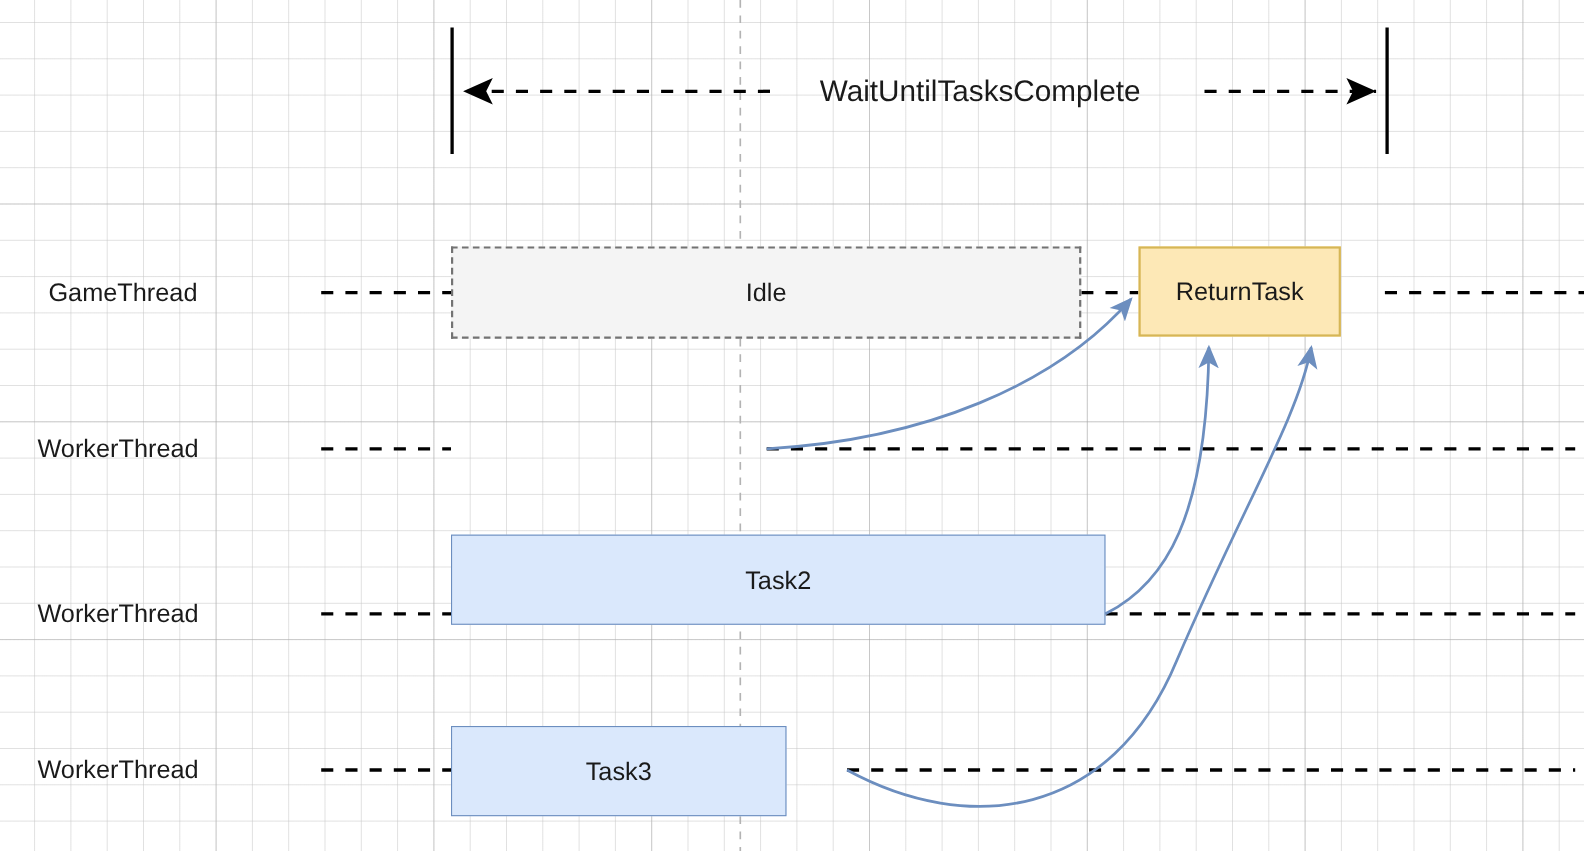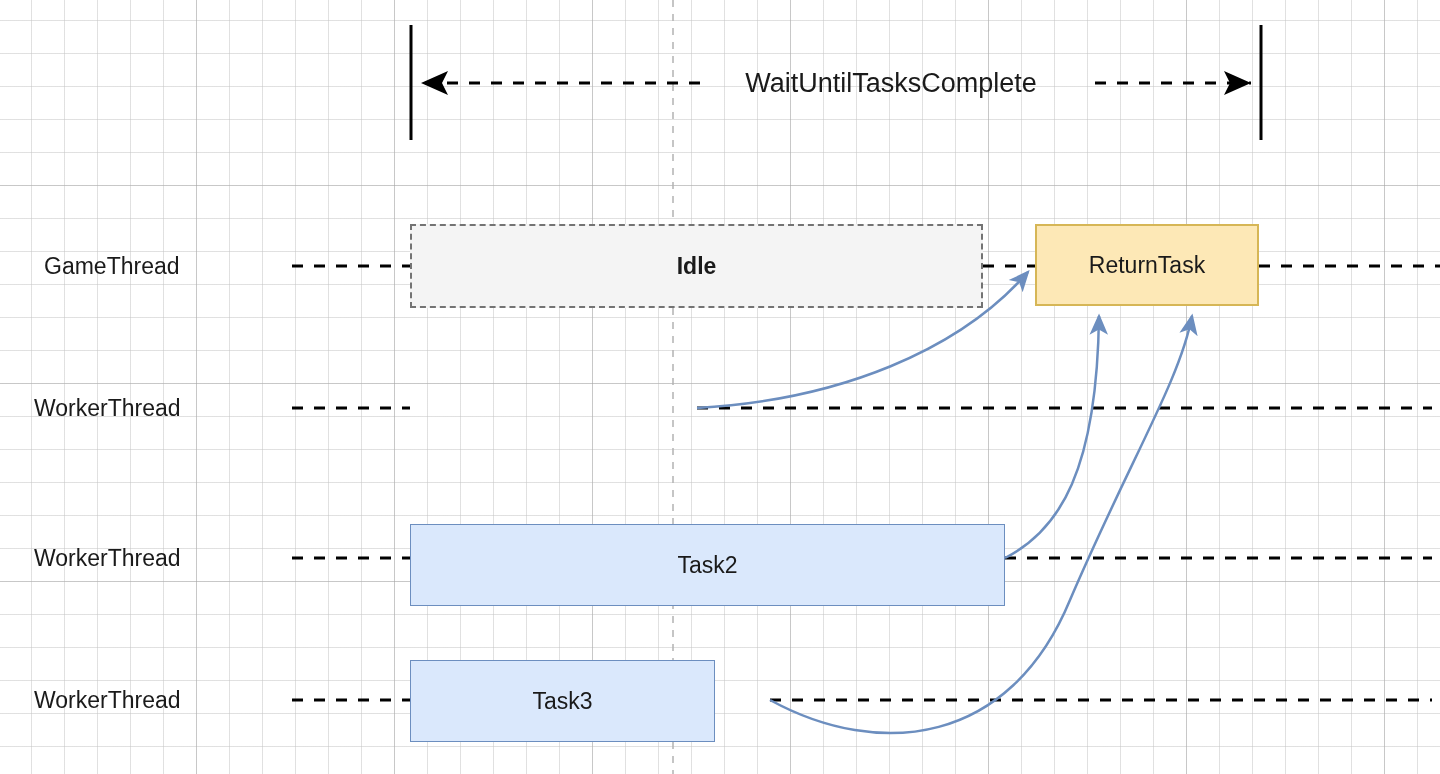--- a/index.html
+++ b/index.html
@@ -119,36 +119,36 @@
     <line x1="1095" y1="83" x2="1251" y2="83" stroke="#000000" stroke-width="3" stroke-dasharray="11,11" marker-end="url(#arrow-black-right)"></line>
   </svg>
 
   <div class="lane-label" style="left:44px; top:266px;">GameThread</div>
   <div class="lane-label" style="left:34px; top:408px;">WorkerThread</div>
   <div class="lane-label" style="left:34px; top:558px;">WorkerThread</div>
   <div class="lane-label" style="left:34px; top:700px;">WorkerThread</div>
 
   <div class="span-label" style="left:891px; top:83px;">WaitUntilTasksComplete</div>
 
-  <div class="box box-idle" style="left:410px; top:224px; width:573px; height:84px;font-weight:bold;">
+  <div class="box box-idle" style="left:410px; top:224px; width:573px; height:84px;">
     <span>Idle</span>
   </div>
 
 
-  <div class="box box-task" style="left:410px; top:524px; width:595px; height:82px;justify-content:center;">
+  <div class="box box-task" style="left:410px; top:486px; width:595px; height:82px;justify-content:center;">
     <span>Task2</span>
   </div>
 
   <div class="box box-task" style="left:410px; top:660px; width:305px; height:82px;">
     <span>Task3</span>
   </div>
 
   <svg class="svg-layer">
     <path id="conn-task1" fill="none" stroke="#6c8ebf" stroke-width="2.5" marker-end="url(#arrow-blue)" d="M 697 408 C 840 400 960 350 1028 272"></path>
     <path id="conn-task2" fill="none" stroke="#6c8ebf" stroke-width="2.5" marker-end="url(#arrow-blue)" d="M 1005 558 C 1060 530 1097 470 1099 316"></path>
     <path id="conn-task3" fill="none" stroke="#6c8ebf" stroke-width="2.5" marker-end="url(#arrow-blue)" d="M 770 700 C 880 760 1010 745 1070 600 C 1130 460 1180 380 1192 316"></path>
   </svg>
 
-  <div class="box box-return" style="left:1035px; top:224px; width:224px; height:82px;">
+  <div class="box box-return" style="left:1035px; top:224px; width:184px; height:82px;">
     <span>ReturnTask</span>
   </div>
 
 </div>
 
 </body></html>

